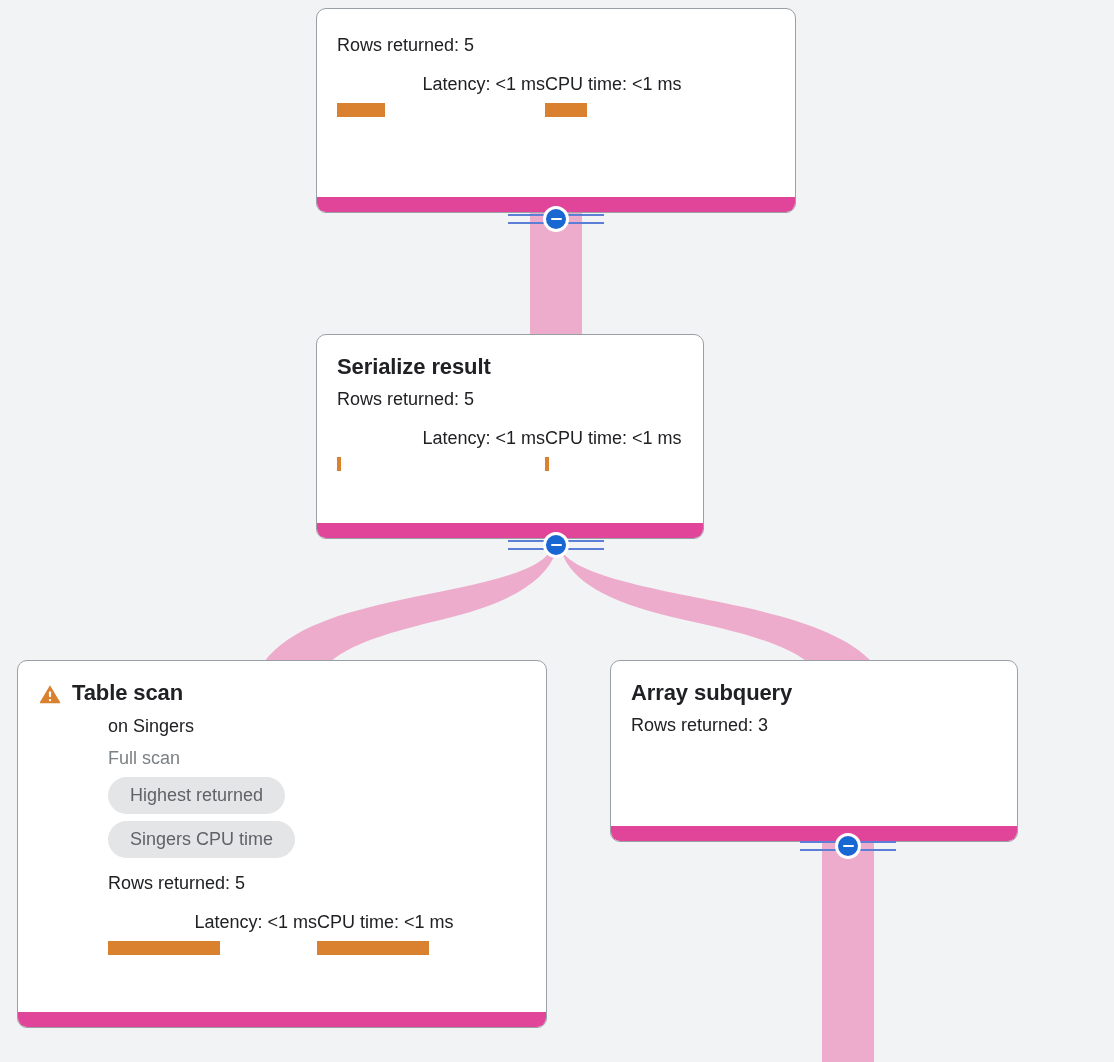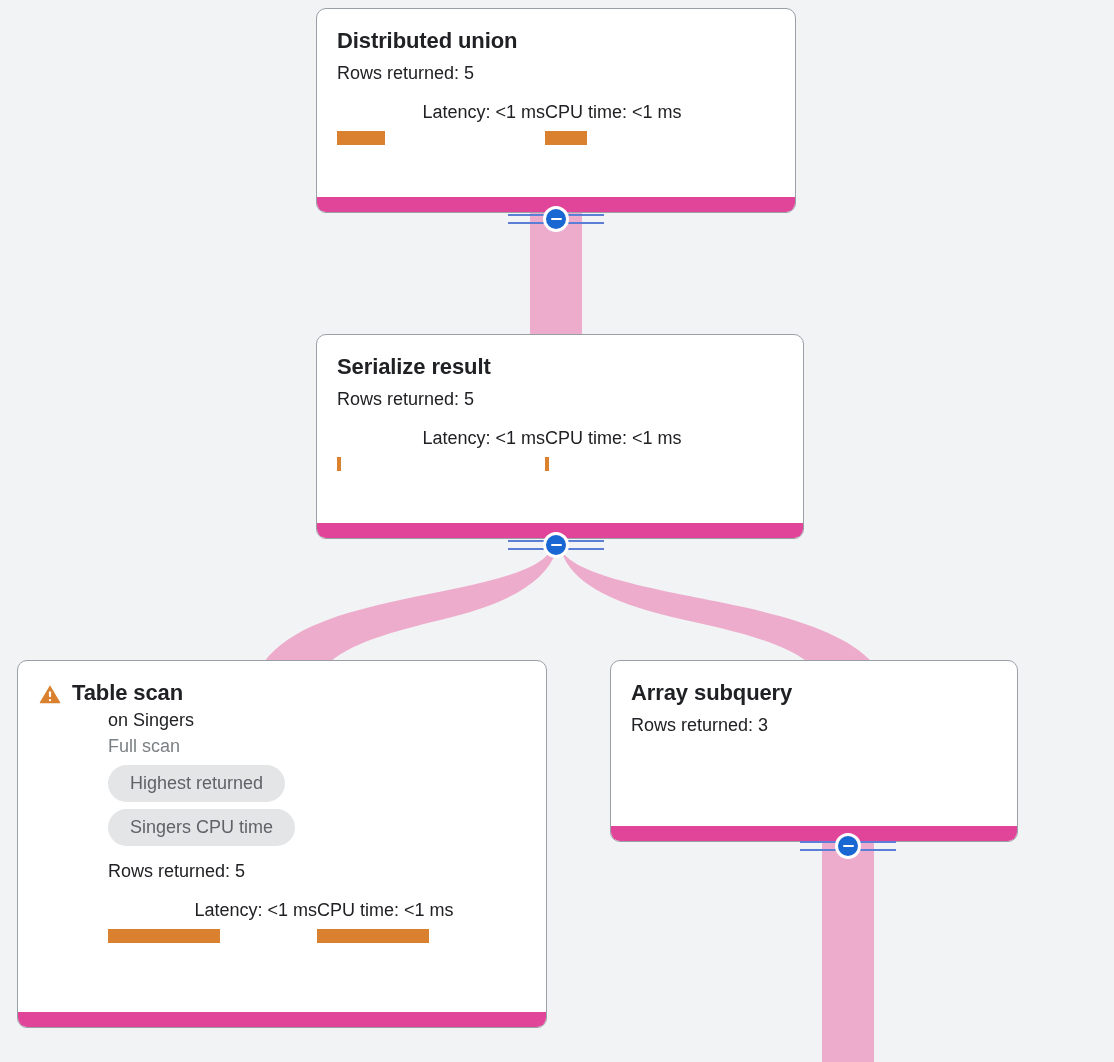--- a/index.html
+++ b/index.html
@@ -66,20 +66,21 @@
     flex: 0 0 auto;
     width: 24px;
     height: 24px;
     margin-top: 3px;
   }
 
   .node-sub {
     font-size: 18px;
     color: #202124;
     line-height: 26px;
+    margin-top: 6px;
   }
   .node-sub.muted {
     color: #7b8084;
   }
 
   .rows {
     font-size: 18px;
     color: #202124;
     line-height: 26px;
     margin-top: 5px;
@@ -191,39 +192,36 @@
              C 794 617, 846 634, 872 662
              L 872 662 L 808 662
              C 778 640, 730 630, 672 617
              C 608 602, 570 580, 562 552 Z" fill="#eeaccd"></path>
 
     <path d="M 822 842 L 874 842 L 874 1062 L 822 1062 Z" fill="#eeaccd"></path>
   </svg>
 
   <div class="node" style="left:316px; top:8px; width:480px; height:205px;">
     <div class="node-body">
-      <div class="node-head">
-        <div class="node-title">Distributed union</div>
-      </div>
       <div class="rows">Rows returned: 5</div>
       <div class="metrics">
         <div class="metric" style="width:208px;">
           <div class="metric-label">Latency: &lt;1 ms</div>
           <div class="metric-bar" style="width:48px;"></div>
         </div>
         <div class="metric">
           <div class="metric-label">CPU time: &lt;1 ms</div>
           <div class="metric-bar" style="width:42px;"></div>
         </div>
       </div>
     </div>
     <div class="node-footer"></div>
   </div>
 
-  <div class="node" style="left:316px; top:334px; width:488px; height:205px;">
+  <div class="node" style="left:316px; top:334px; width:388px; height:205px;">
     <div class="node-body">
       <div class="node-head">
         <div class="node-title">Serialize result</div>
       </div>
       <div class="rows">Rows returned: 5</div>
       <div class="metrics">
         <div class="metric" style="width:208px;">
           <div class="metric-label">Latency: &lt;1 ms</div>
           <div class="metric-bar" style="width:4px;"></div>
         </div>

